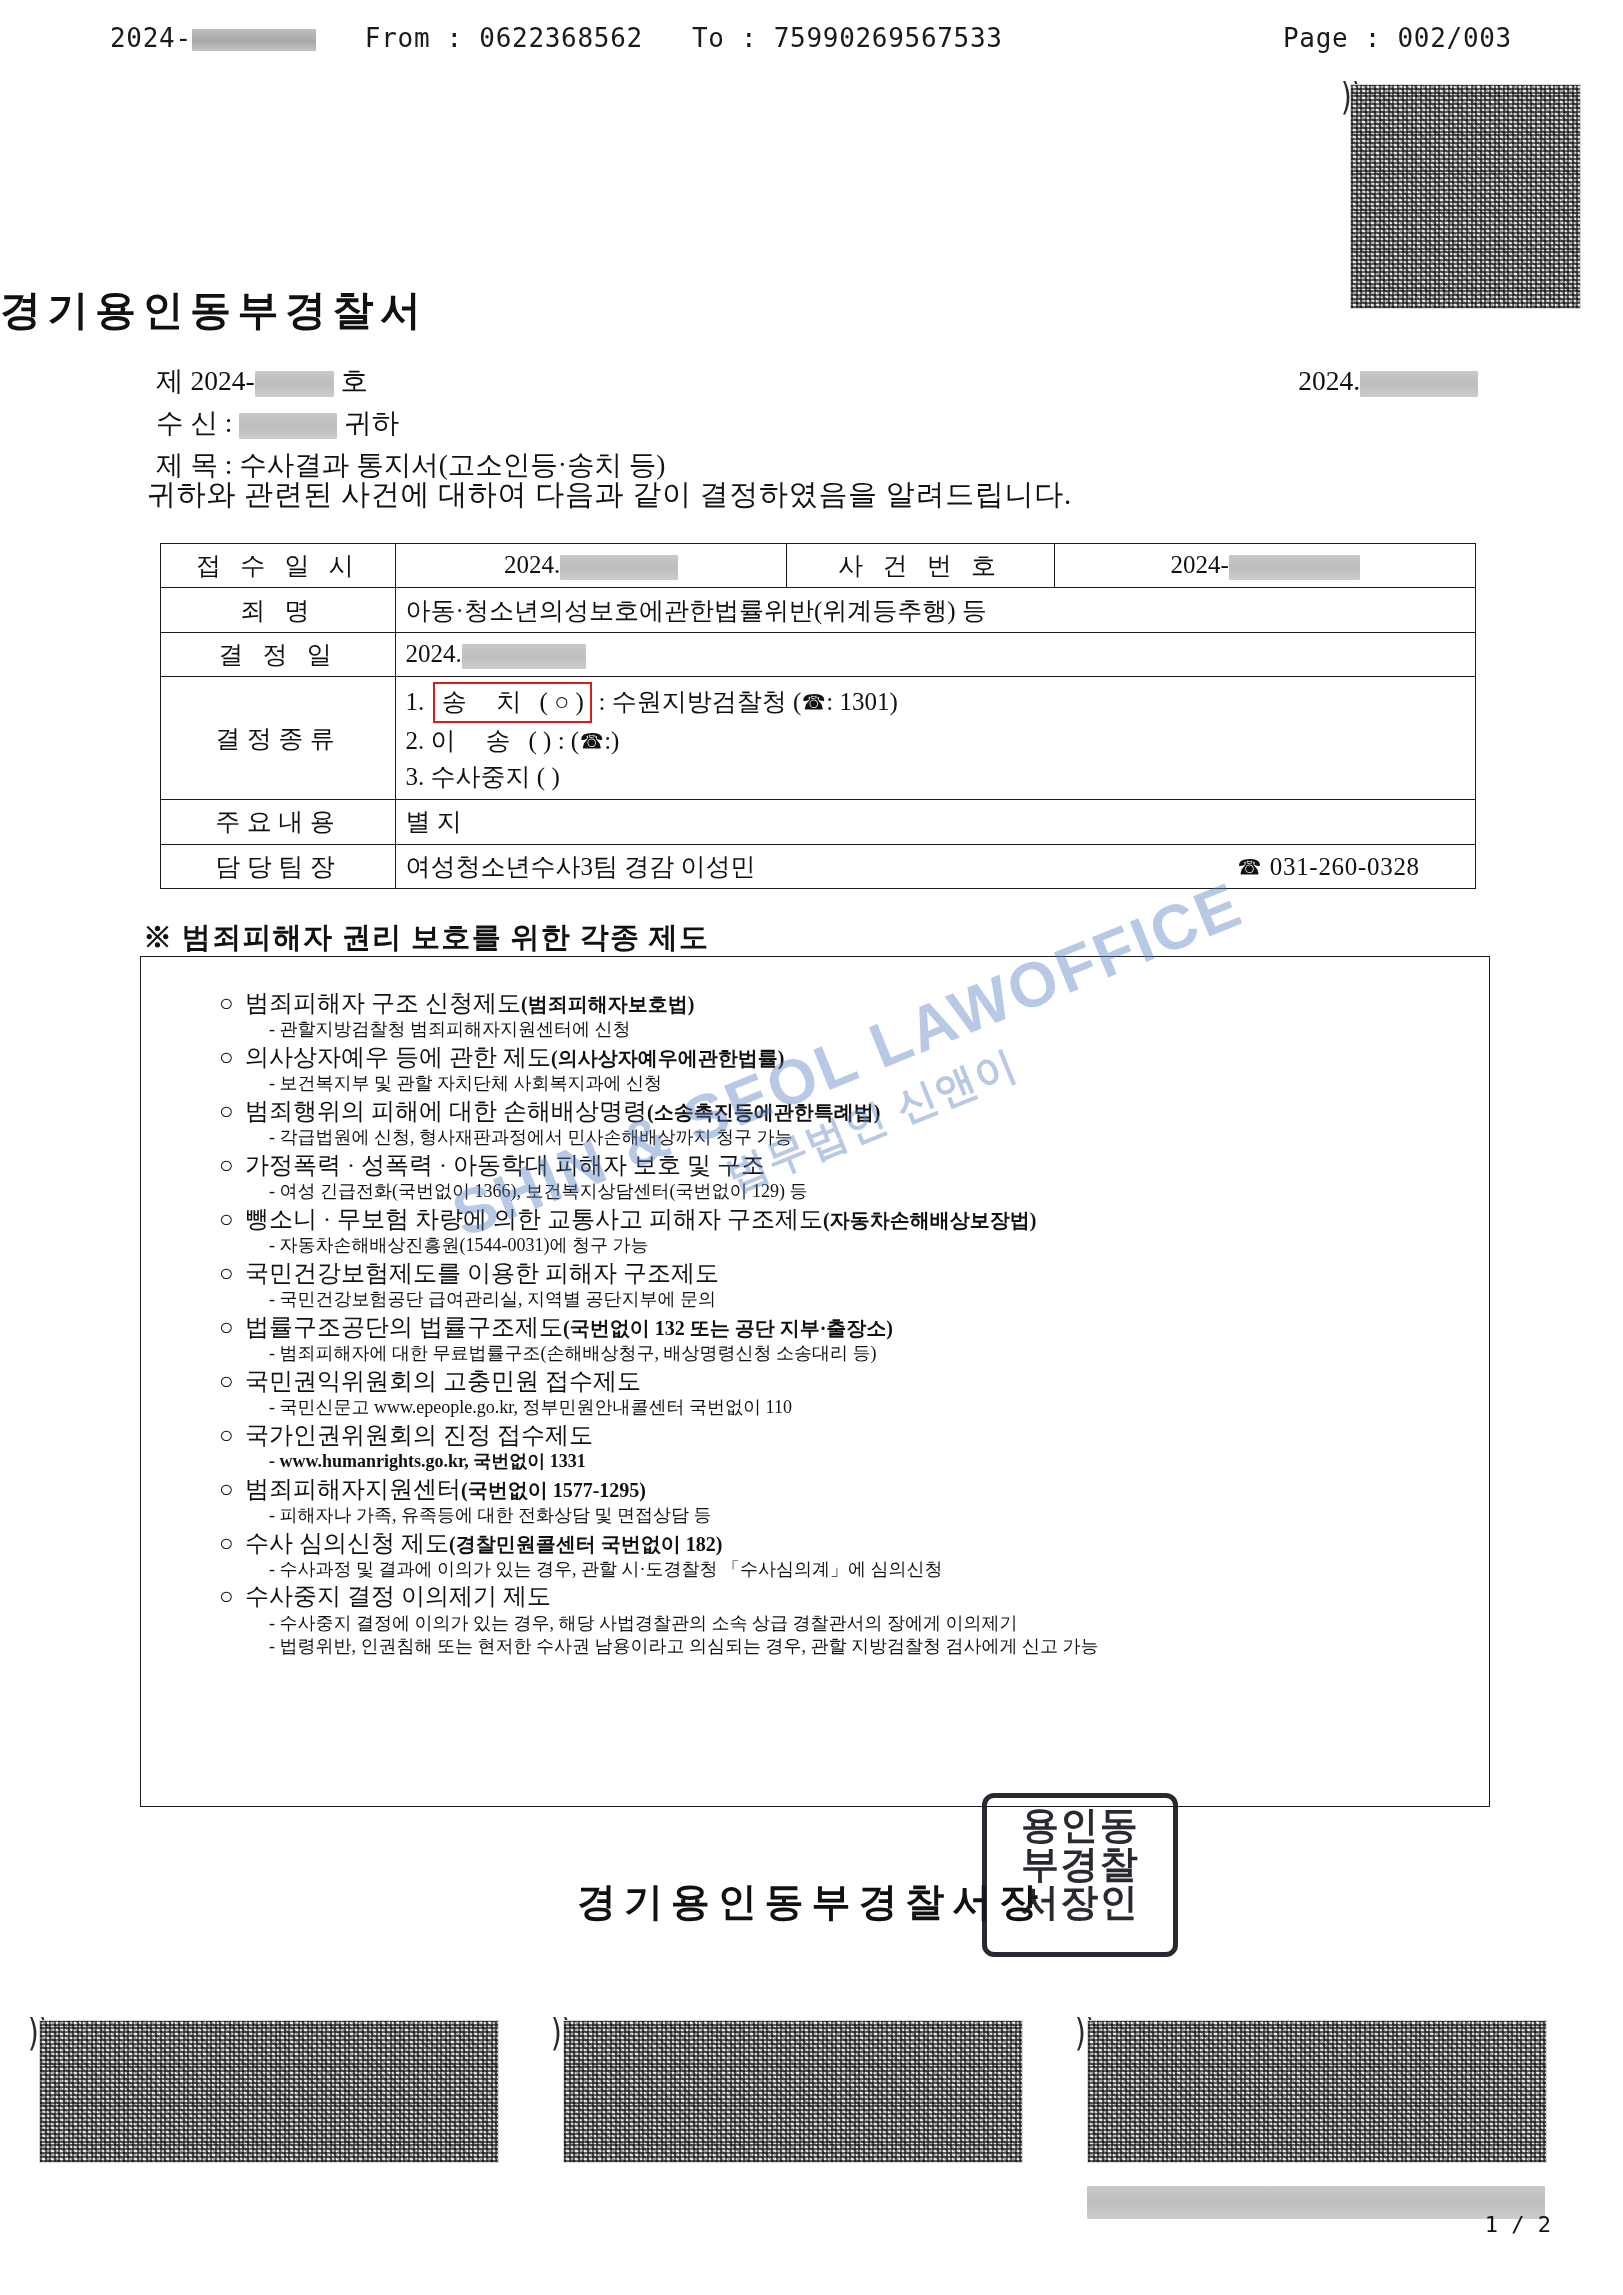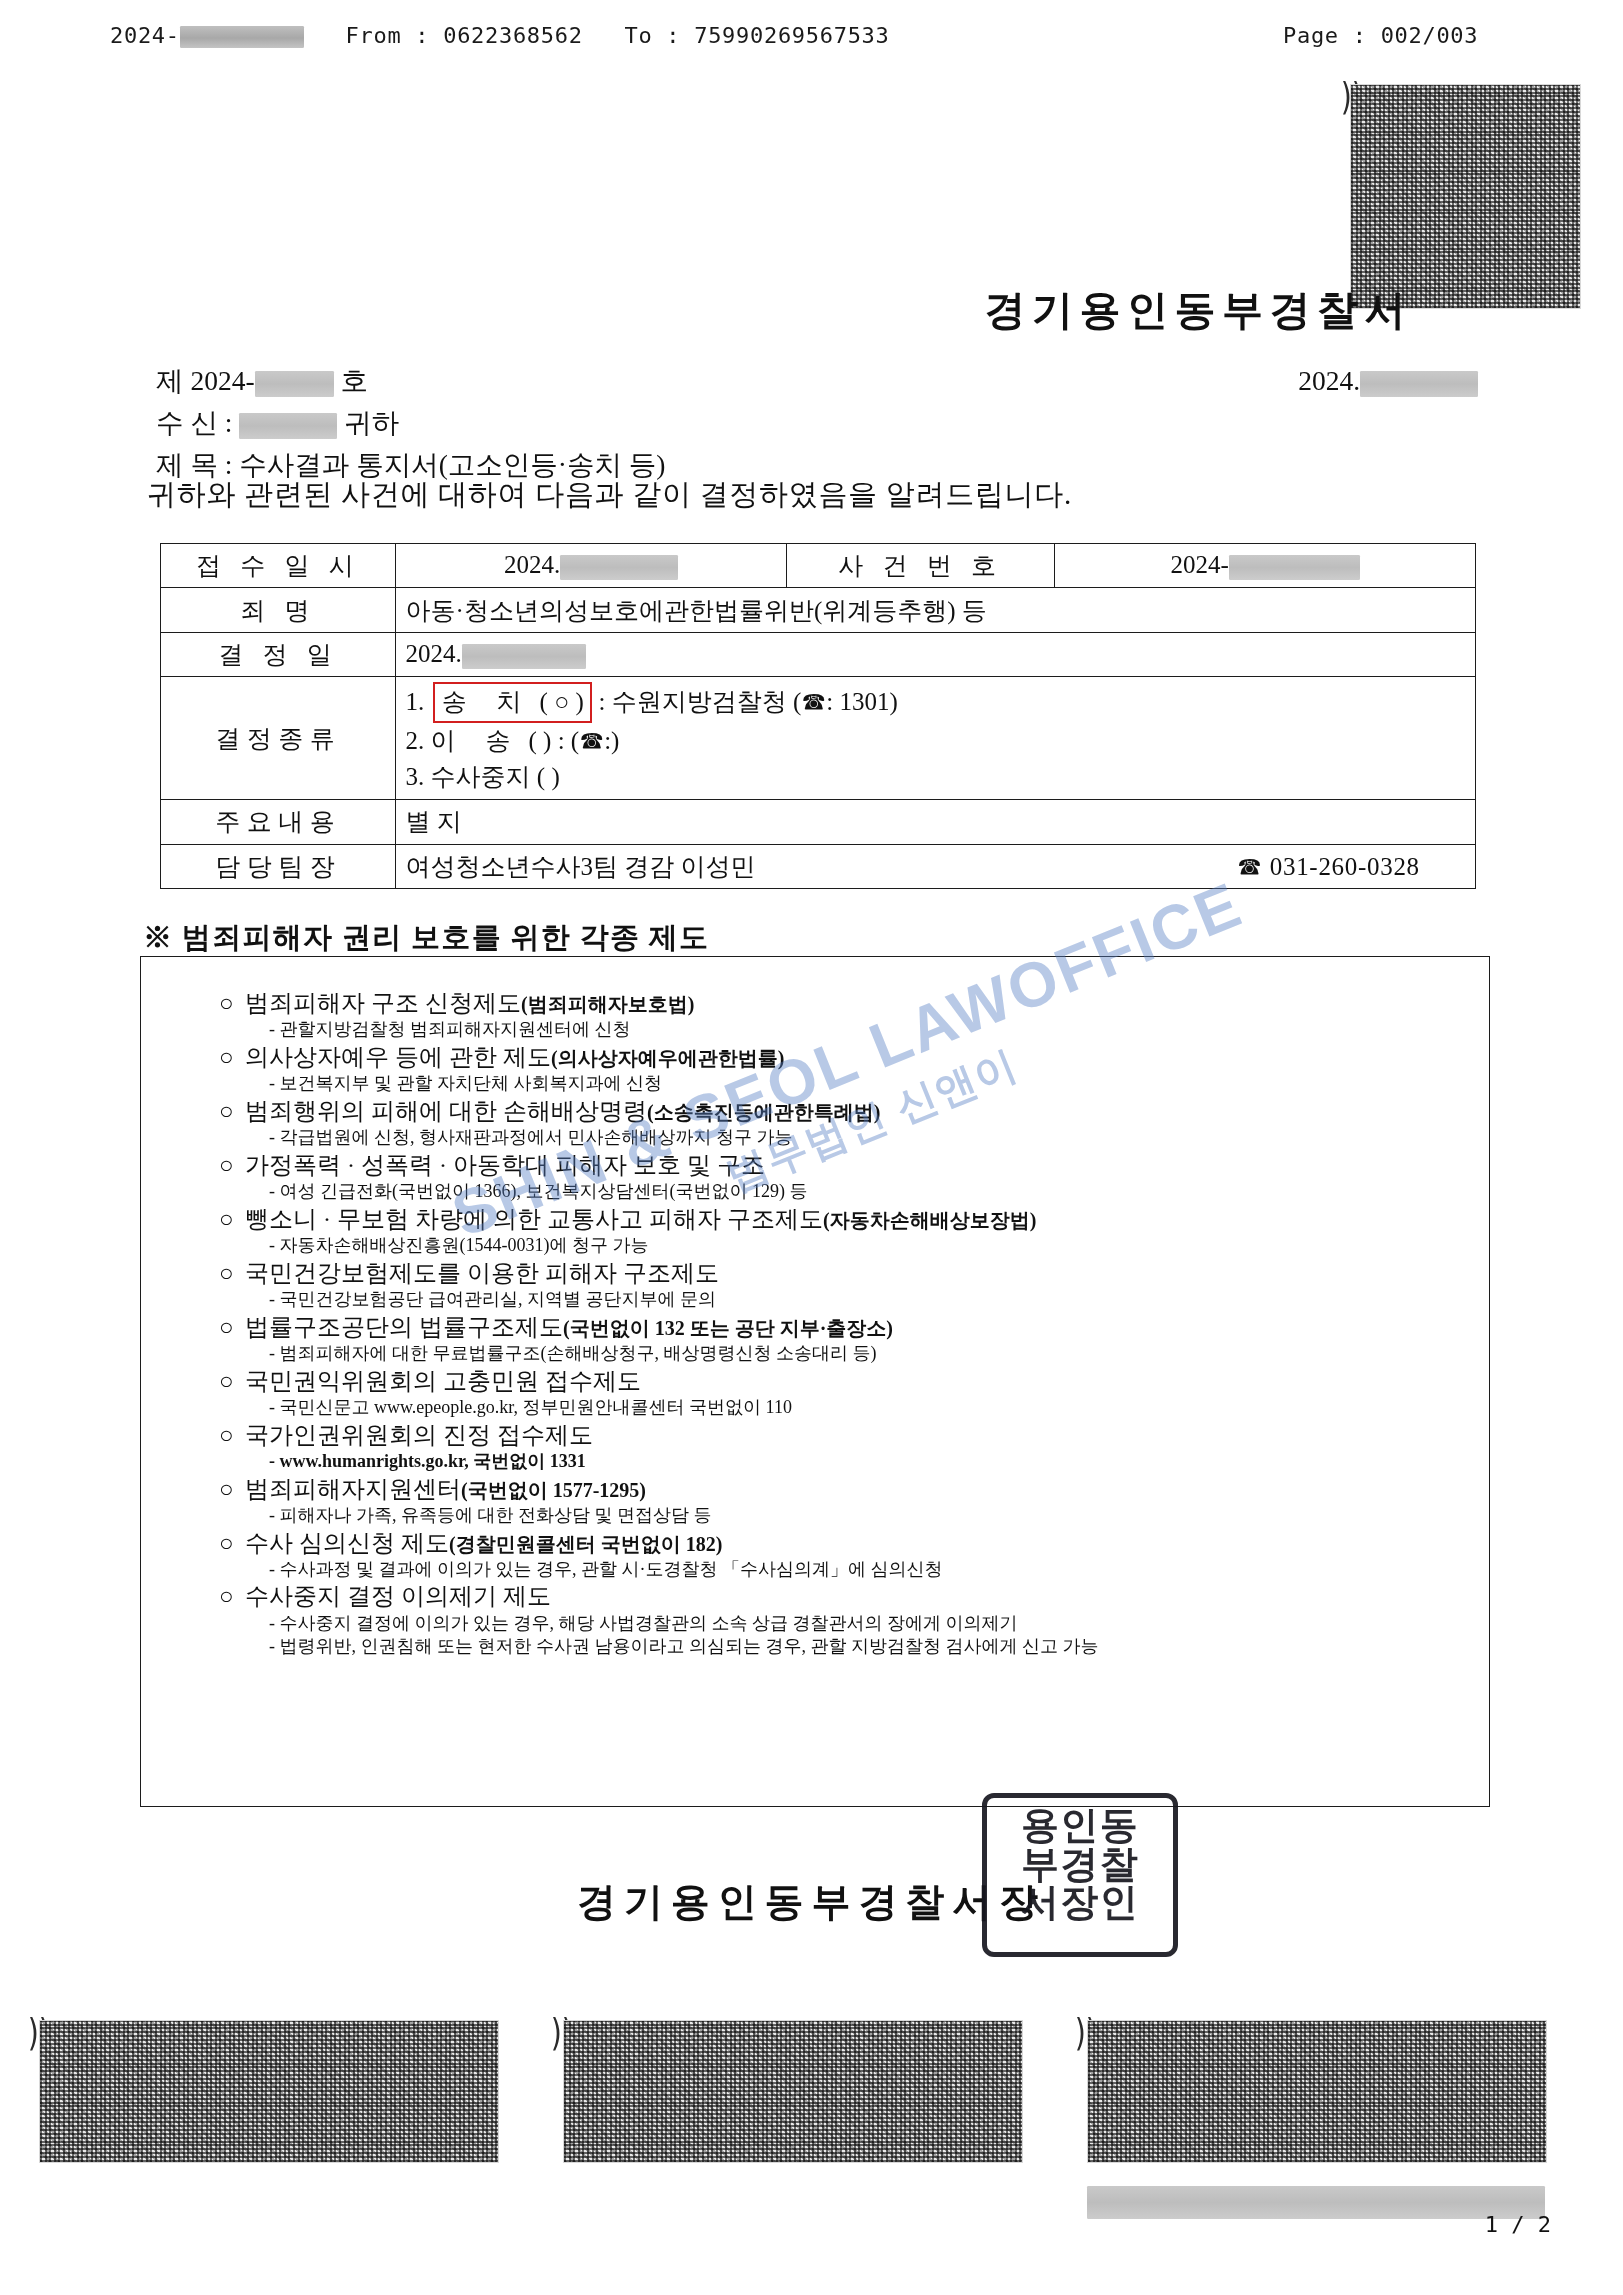--- a/index.html
+++ b/index.html
@@ -17,21 +17,21 @@
   }
 
   
   .fax-header {
     position: absolute;
     top: 18.3px;
     left: 0;
     width: 1623px;
     height: 46px;
     font-family: "DejaVu Sans Mono", "Liberation Mono", monospace;
-    font-size: 22px;
+    font-size: 26px;
     letter-spacing: 0.7px;
     color: #1a1a1a;
   }
   .fax-left {
     position: absolute;
     left: 110px;
     top: 5.2px;
     white-space: nowrap;
   }
   .fax-right {
@@ -68,21 +68,21 @@
     font-family: "DejaVu Sans", sans-serif;
     transform: scaleX(.75);
   }
 
   
   .doc-title {
     position: absolute;
     top: 283px;
     left: 0;
     width: 1412px;
-    text-align: right;
+    text-align: left;
     font-size: 41px;
     font-weight: bold;
     letter-spacing: 6.5px;
     font-family: "DejaVu Serif", "Liberation Serif", serif;
   }
 
   
   .head-block {
     position: absolute;
     left: 156px;

